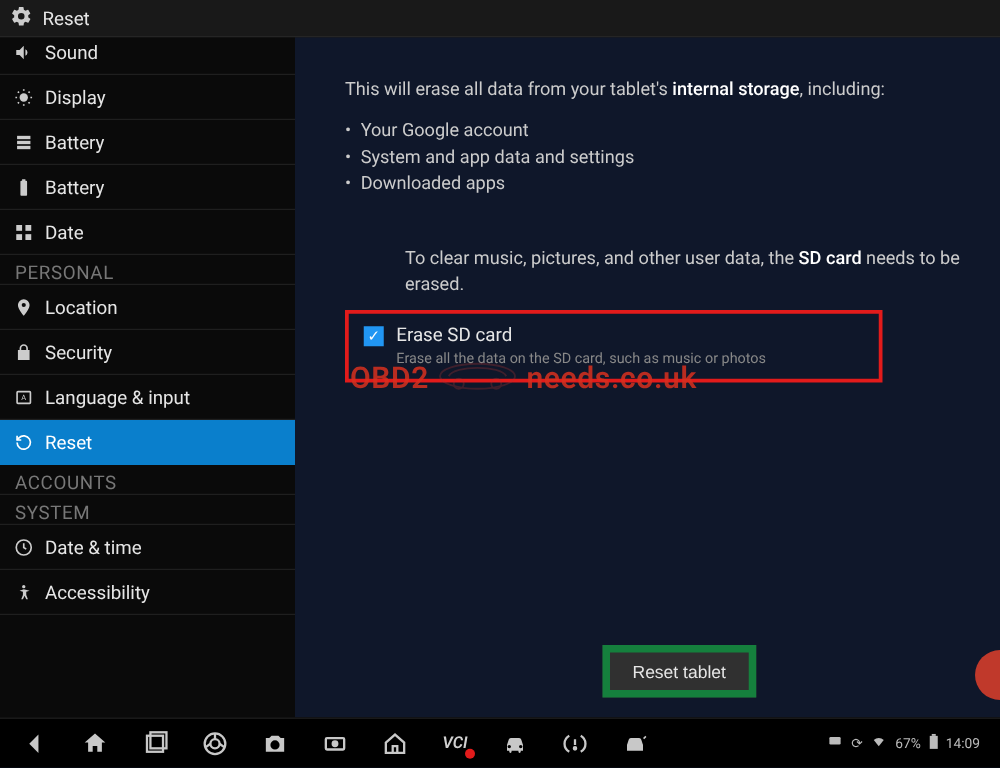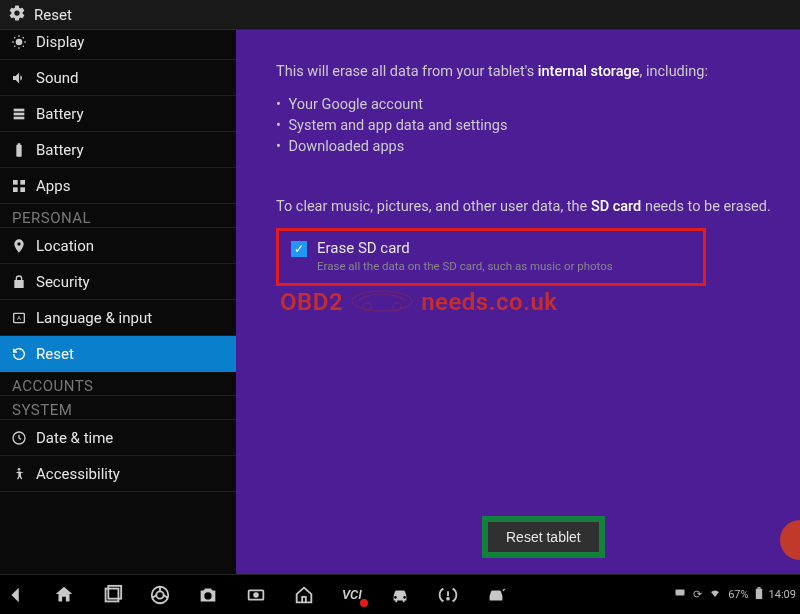--- a/index.html
+++ b/index.html
@@ -71,21 +71,21 @@
     padding: 4px 12px 0;
     font-size: 15px;
     color: #777;
     letter-spacing: 0.5px;
     border-bottom: 1px solid #1f1f1f;
     display: flex;
     align-items: center;
   }
   .content {
     flex: 1;
-    background: #4c1d95;
+    background: #0f172a;
     padding: 32px 24px 18px 40px;
     position: relative;
     font-size: 14.5px;
     color: #ccc;
   }
   .content .lead {
     margin-bottom: 12px;
     line-height: 1.4;
   }
   .content .bold { color: #fff; font-weight: 500; }
@@ -98,20 +98,21 @@
     margin-right: 4px;
   }
   .content ul li {
     line-height: 1.45;
     color: #ccc;
   }
   .content .sd-lead {
     margin-top: 14px;
     margin-bottom: 10px;
     line-height: 1.4;
+    margin-left: 48px;
   }
   .erase-box {
     border: 3px solid #e21b1b;
     padding: 8px 12px 10px 12px;
     width: 430px;
     position: relative;
   }
   .erase-row {
     display: flex;
     align-items: flex-start;
@@ -178,21 +179,21 @@
   .navbar {
     position: absolute;
     bottom: 0;
     left: 0;
     right: 0;
     height: 40px;
     background: #000;
     display: flex;
     align-items: center;
     justify-content: space-between;
-    padding: 0 4px;
+    padding: 0 16px;
     border-top: 1px solid #222;
   }
   .nav-left {
     display: flex;
     align-items: center;
     gap: 24px;
   }
   .nav-right {
     display: flex;
     align-items: center;
@@ -243,33 +244,33 @@
   <span class="title">Reset</span>
 </div>
 
 <div class="main">
 
   <div class="sidebar">
     <div class="shift-up">
     <div class="sidebar-item">
       <span class="icon">
             <svg viewBox="0 0 24 24" width="16" height="16" fill="currentColor">
+              <path d="M3 9v6h4l5 5V4L7 9H3zm13.5 3a4.5 4.5 0 0 0-2.5-4v8a4.5 4.5 0 0 0 2.5-4z"></path>
+            </svg>
+          </span>
+      <span>Sound</span>
+    </div>
+    <div class="sidebar-item">
+      <span class="icon">
+            <svg viewBox="0 0 24 24" width="16" height="16" fill="currentColor">
               <circle cx="12" cy="12" r="5"></circle>
               <path d="M12 2v2M12 20v2M4.9 4.9l1.4 1.4M17.7 17.7l1.4 1.4M2 12h2M20 12h2M4.9 19.1l1.4-1.4M17.7 6.3l1.4-1.4" stroke="currentColor" stroke-width="2"></path>
             </svg>
           </span>
       <span>Display</span>
-    </div>
-    <div class="sidebar-item">
-      <span class="icon">
-            <svg viewBox="0 0 24 24" width="16" height="16" fill="currentColor">
-              <path d="M3 9v6h4l5 5V4L7 9H3zm13.5 3a4.5 4.5 0 0 0-2.5-4v8a4.5 4.5 0 0 0 2.5-4z"></path>
-            </svg>
-          </span>
-      <span>Sound</span>
     </div>
     <div class="sidebar-item">
       <span class="icon">
             <svg viewBox="0 0 24 24" width="16" height="16" fill="currentColor">
               <rect x="4" y="4" width="16" height="4"></rect>
               <rect x="4" y="10" width="16" height="4"></rect>
               <rect x="4" y="16" width="16" height="4"></rect>
             </svg>
           </span>
       <span>Battery</span>
@@ -284,21 +285,21 @@
     </div>
     <div class="sidebar-item">
       <span class="icon">
             <svg viewBox="0 0 24 24" width="16" height="16" fill="currentColor">
               <rect x="3" y="3" width="7" height="7"></rect>
               <rect x="14" y="3" width="7" height="7"></rect>
               <rect x="3" y="14" width="7" height="7"></rect>
               <rect x="14" y="14" width="7" height="7"></rect>
             </svg>
           </span>
-      <span>Apps</span>
+      <span>Date</span>
     </div>
 
     <div class="sidebar-header">PERSONAL</div>
 
     <div class="sidebar-item">
       <span class="icon">
             <svg viewBox="0 0 24 24" width="16" height="16" fill="currentColor">
               <path d="M12 2a7 7 0 0 0-7 7c0 5.25 7 13 7 13s7-7.75 7-13a7 7 0 0 0-7-7zm0 9.5A2.5 2.5 0 1 1 14.5 9 2.5 2.5 0 0 1 12 11.5z"></path>
             </svg>
           </span>

